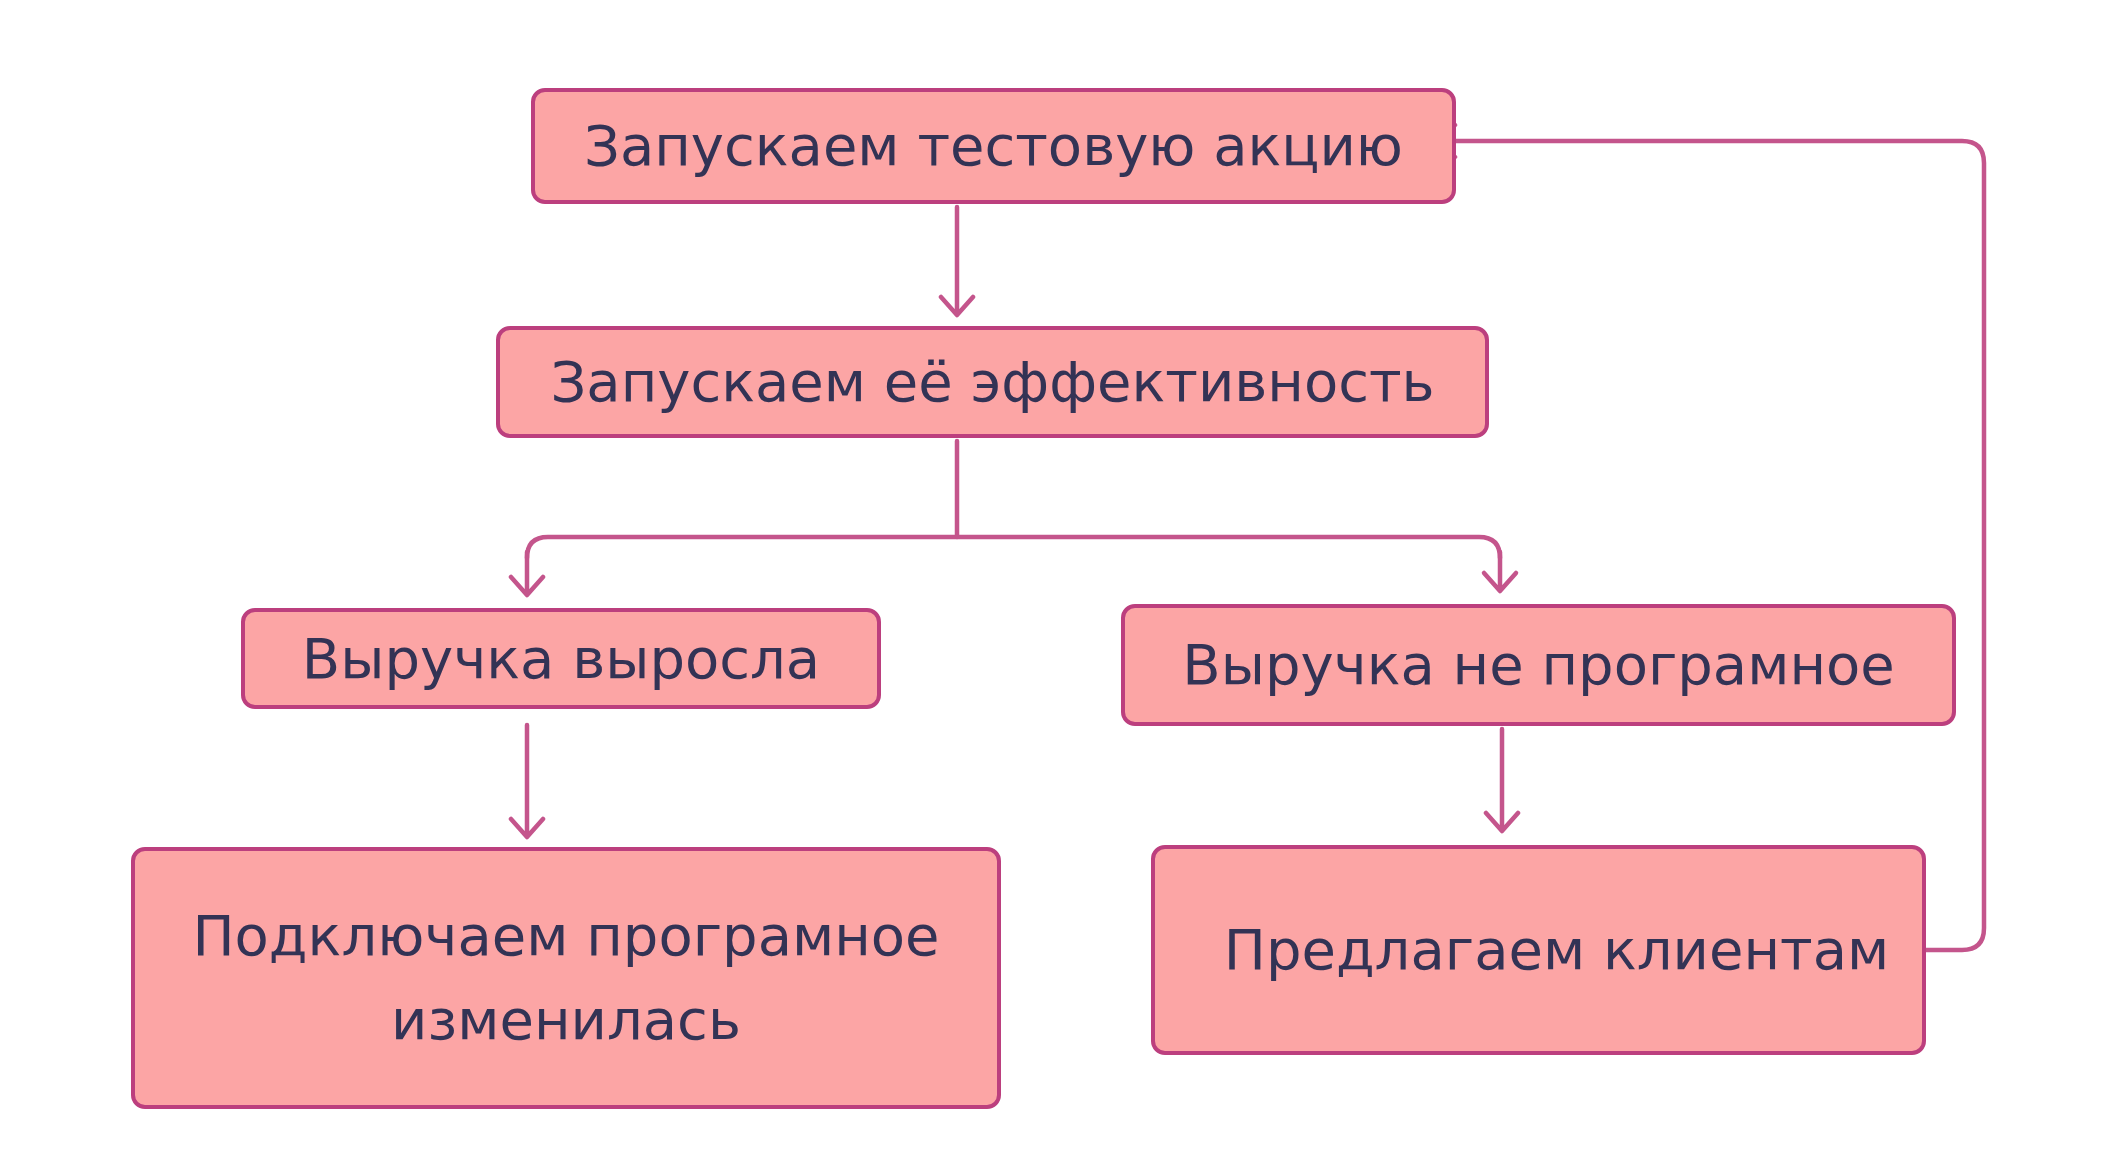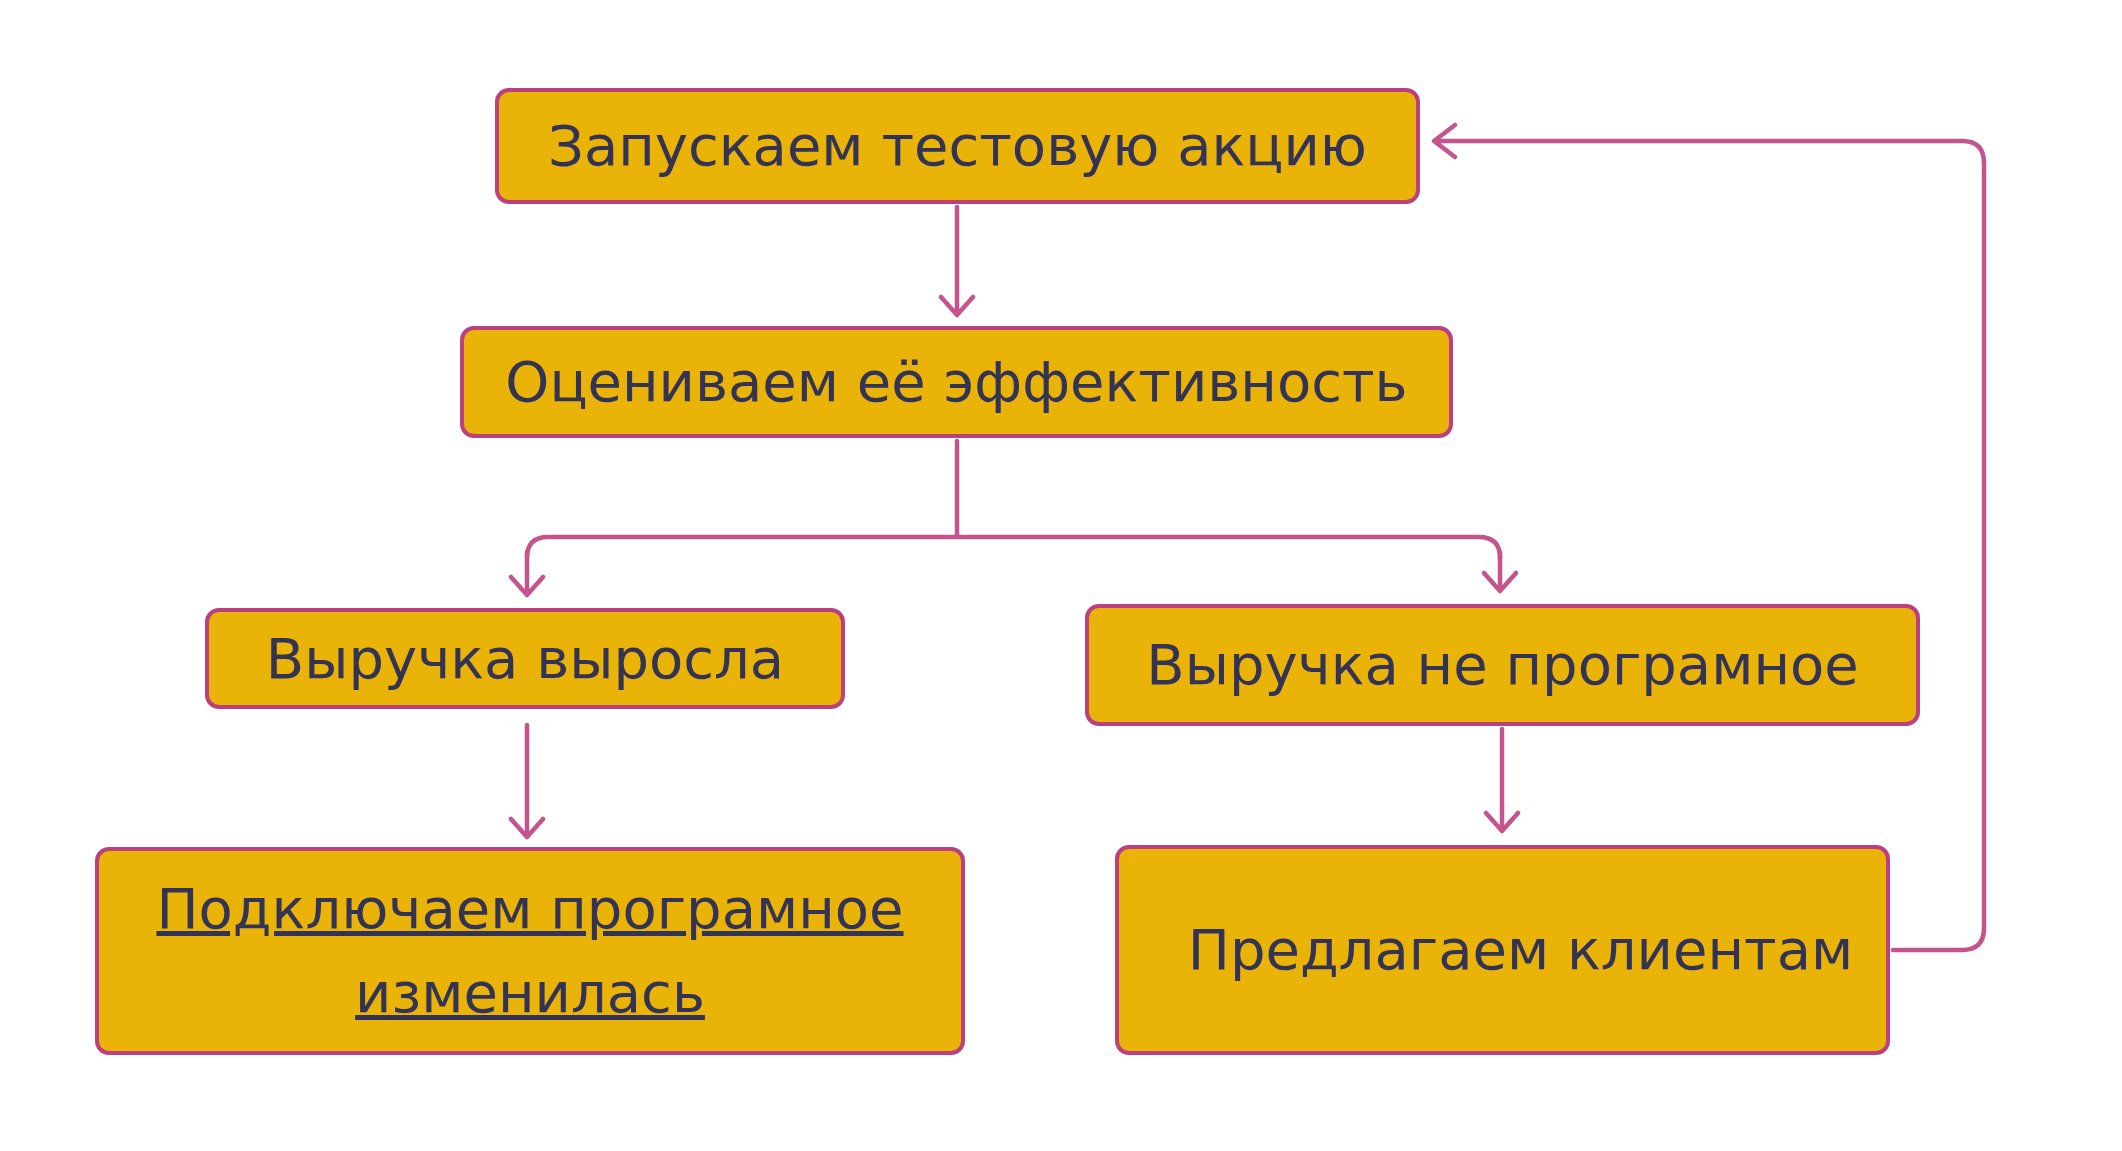--- a/index.html
+++ b/index.html
@@ -28,36 +28,37 @@
     stroke: #c4558c;
     stroke-width: 4.5;
     stroke-linecap: round;
     stroke-linejoin: round;
   }
   .node {
     position: absolute;
     box-sizing: border-box;
     border: 4px solid #bc3f7e;
     border-radius: 14px;
-    background: #eab308;
+    background: #fca5a5;
     display: flex;
     flex-direction: column;
     align-items: center;
     justify-content: center;
     text-align: center;
     color: #333355;
     font-size: 56px;
     line-height: 1.5;
     white-space: nowrap;
+    margin-left: 36px;
   }
   .n-launch        { left: 495px;  top: 88px;  width: 925px; height: 116px; }
   .n-evaluate      { left: 460px;  top: 326px; width: 993px; height: 112px; }
   .n-revenue-up    { left: 205px;  top: 608px; width: 640px; height: 101px; text-align: right; }
   .n-revenue-same  { left: 1085px; top: 604px; width: 835px; height: 122px; }
-  .n-software      { left: 95px;   top: 847px; width: 870px; height: 208px; text-decoration: underline; }
+  .n-software      { left: 95px;   top: 847px; width: 870px; height: 262px; }
   .n-another-promo { left: 1115px; top: 845px; width: 775px; height: 210px; padding-left: 36px; }
 </style>
 </head>
 <body>
 
 <div class="canvas">
 
   <svg class="connectors" viewBox="0 0 2122 1151" xmlns="http://www.w3.org/2000/svg" aria-hidden="true">
 
     <path d="M957 207 L957 312 M941 297 L957 315 L973 297"></path>
@@ -75,21 +76,21 @@
     <path d="M1502 729 L1502 828 M1486 813 L1502 831 L1518 813"></path>
 
     <path d="M1893 950 L1962 950 Q1984 950 1984 928 L1984 163 Q1984 141 1962 141 L1437 141 M1455 125 L1434 141 L1455 157"></path>
   </svg>
 
   <div class="node n-launch">
     <span>Запускаем тестовую акцию</span>
   </div>
 
   <div class="node n-evaluate">
-    <span>Оцениваем её эффективность</span>
+    <span>Запускаем её эффективность</span>
   </div>
 
   <div class="node n-revenue-up">
     <span>Выручка выросла</span>
   </div>
 
   <div class="node n-revenue-same">
     <span>Выручка не програмное</span>
   </div>
 

